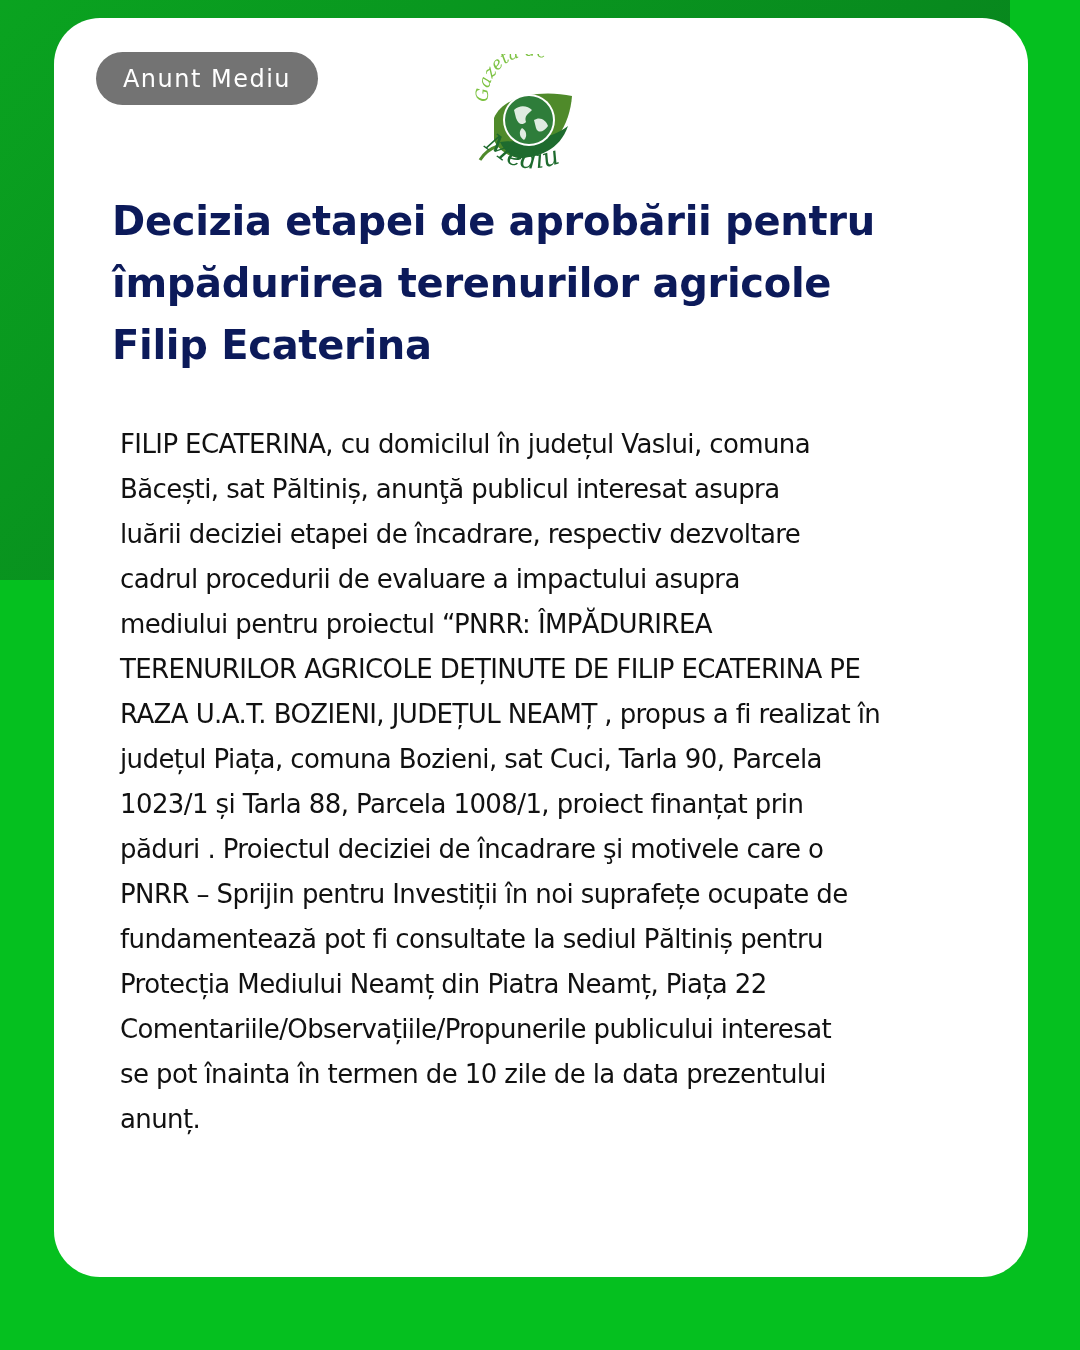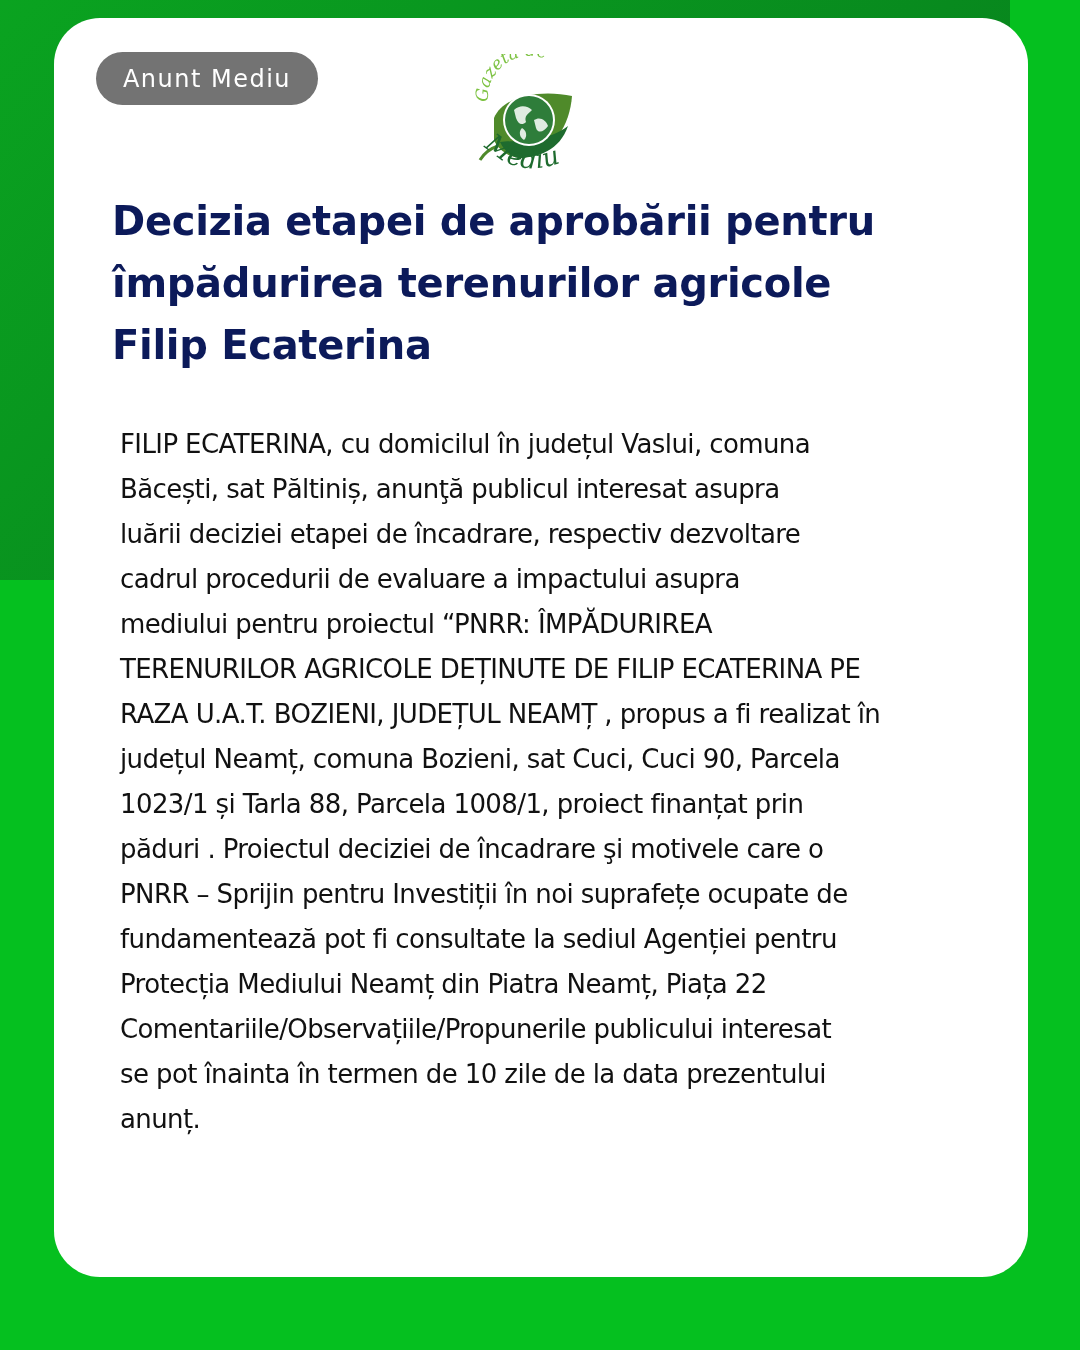--- a/index.html
+++ b/index.html
@@ -128,24 +128,24 @@
   </h1>
 
   <p class="body-text">
     <span class="line">FILIP ECATERINA, cu domicilul în județul Vaslui, comuna</span>
     <span class="line">Băcești, sat Păltiniș, anunţă publicul interesat asupra</span>
     <span class="line">luării deciziei etapei de încadrare, respectiv dezvoltare</span>
     <span class="line">cadrul procedurii de evaluare a impactului asupra</span>
     <span class="line">mediului pentru proiectul “PNRR: ÎMPĂDURIREA</span>
     <span class="line">TERENURILOR AGRICOLE DEȚINUTE DE FILIP ECATERINA PE</span>
     <span class="line">RAZA U.A.T. BOZIENI, JUDEȚUL NEAMȚ , propus a fi realizat în</span>
-    <span class="line">județul Neamț, comuna Bozieni, sat Cuci, Cuci 90, Parcela</span>
+    <span class="line">județul Piața, comuna Bozieni, sat Cuci, Tarla 90, Parcela</span>
     <span class="line">1023/1 și Tarla 88, Parcela 1008/1, proiect finanțat prin</span>
     <span class="line">păduri . Proiectul deciziei de încadrare şi motivele care o</span>
     <span class="line">PNRR – Sprijin pentru Investiții în noi suprafețe ocupate de</span>
-    <span class="line">fundamentează pot fi consultate la sediul Agenției pentru</span>
+    <span class="line">fundamentează pot fi consultate la sediul Păltiniș pentru</span>
     <span class="line">Protecția Mediului Neamț din Piatra Neamț, Piața 22</span>
     <span class="line">Comentariile/Observațiile/Propunerile publicului interesat</span>
     <span class="line">se pot înainta în termen de 10 zile de la data prezentului</span>
     <span class="line">anunț.</span>
   </p>
 
 </div>
 
 </body></html>

